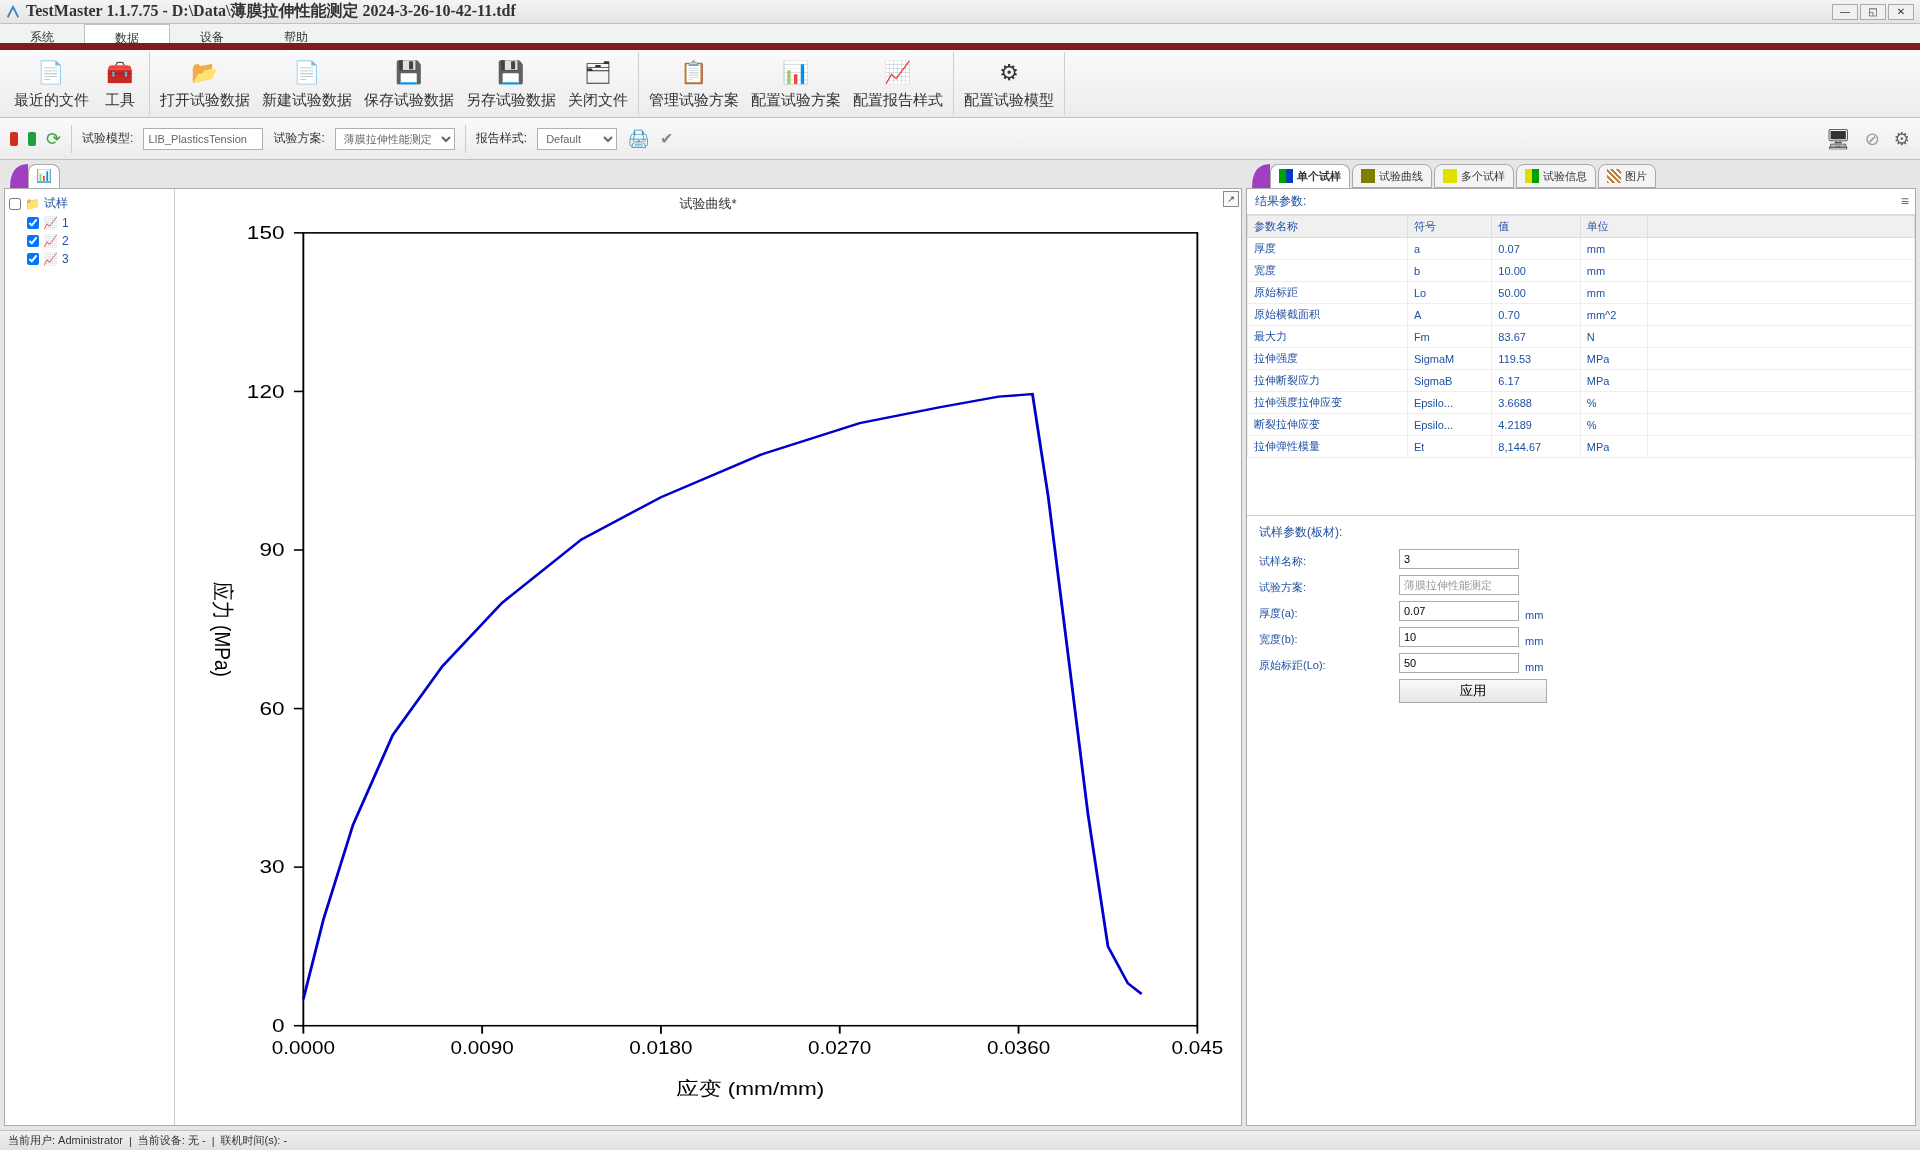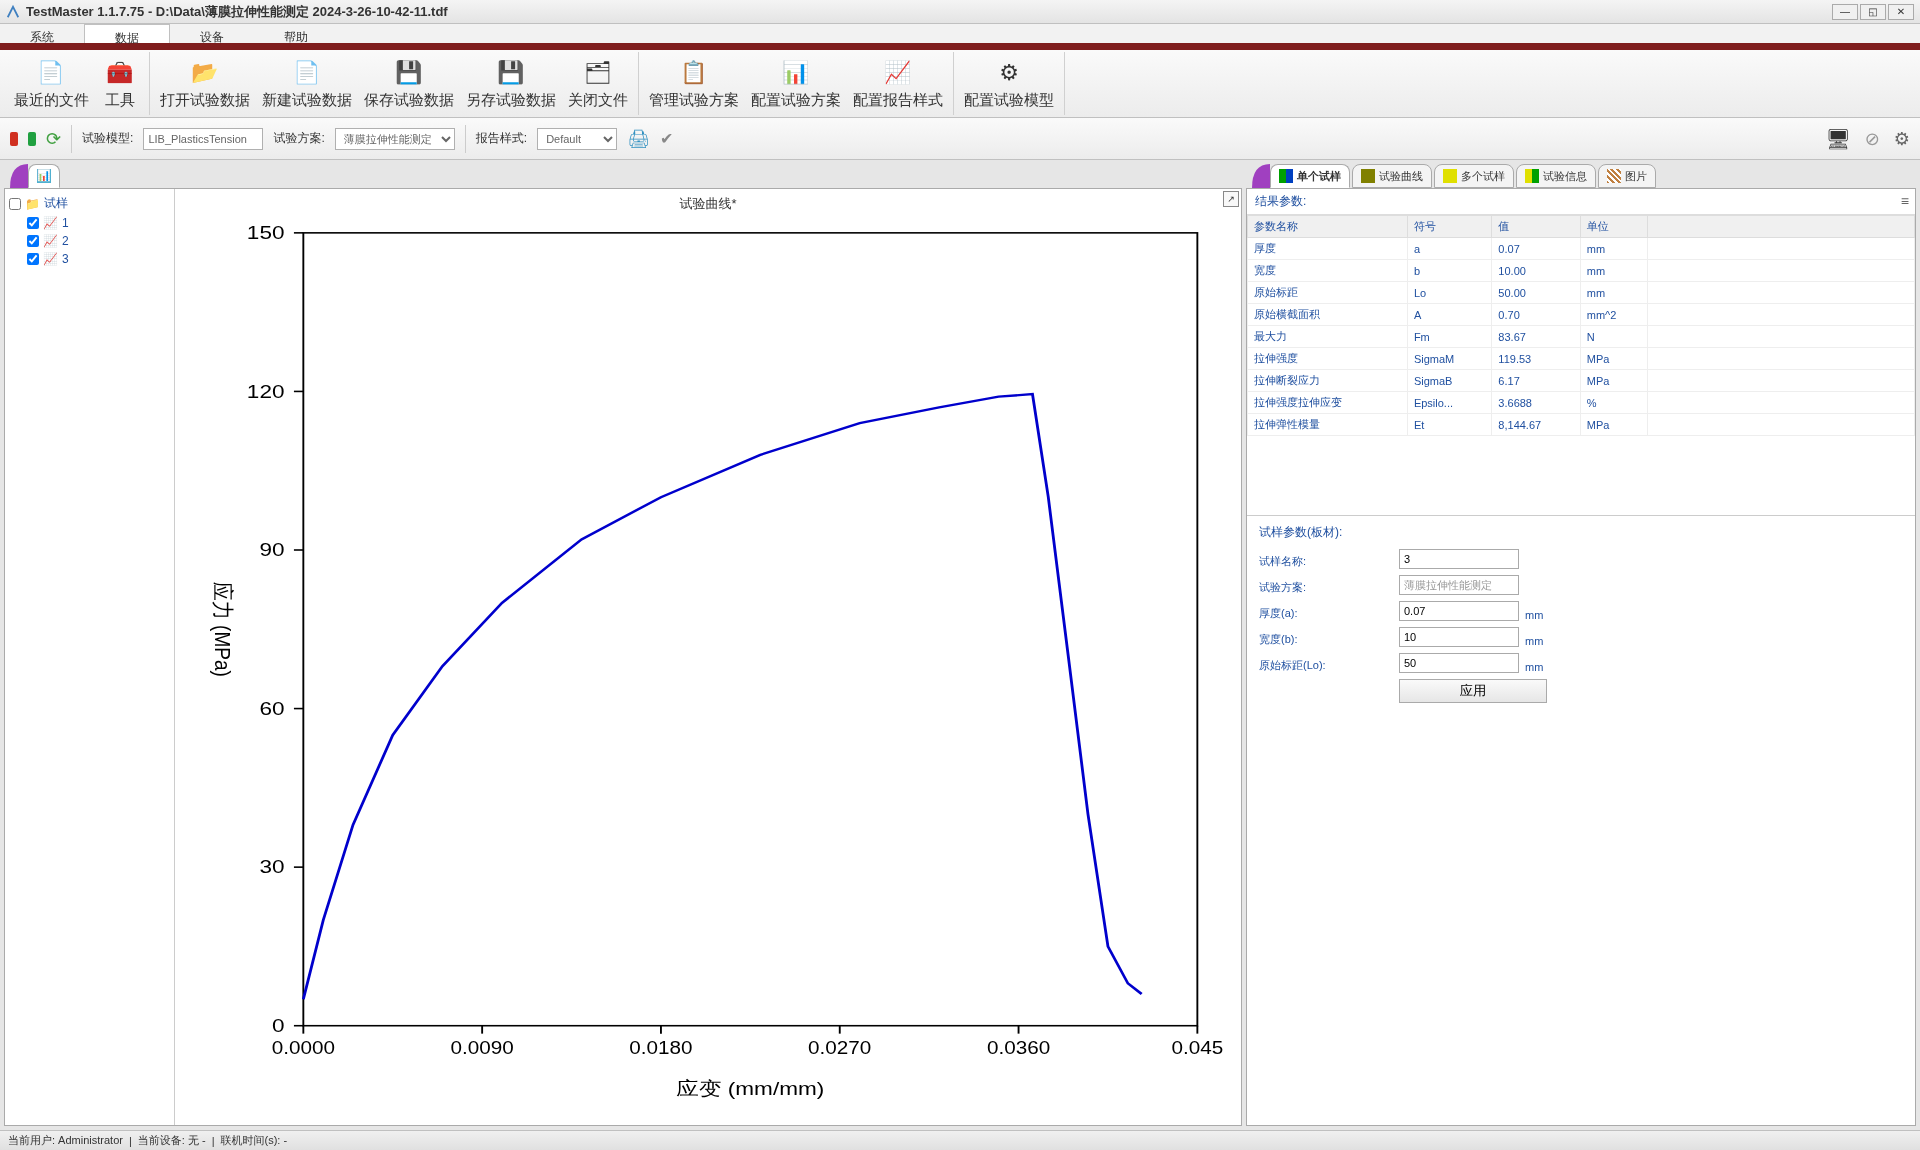--- a/index.html
+++ b/index.html
@@ -1,20 +1,20 @@
 <!DOCTYPE html>
 <html><head>
 <meta charset="utf-8">
 <style>
 * { margin: 0; padding: 0; box-sizing: border-box; font-family: "Microsoft YaHei", Arial, sans-serif; }
 body { background: #e6e6e6; font-size: 12px; color: #333; overflow: hidden; }
 
 .titlebar { height: 24px; background: linear-gradient(#f4f4f4,#e4e4e4); display: flex; align-items: center; padding: 0 6px; border-bottom: 1px solid #c0c0c0; }
 .titlebar .logo { width: 14px; height: 14px; margin-right: 6px; }
-.titlebar .title { font-size: 13px; color: #333; font-weight: bold; }
+.titlebar .title { font-size: 16px; color: #333; font-weight: bold; font-family: Liberation Serif, serif; }
 .titlebar .winbtns { margin-left: auto; display: flex; gap: 2px; }
 .winbtn { width: 26px; height: 16px; border: 1px solid #aaa; background: #f0f0f0; display: flex; align-items: center; justify-content: center; font-size: 10px; cursor: pointer; }
 
 .menubar { height: 26px; background: #f2f2f2; display: flex; border-bottom: 7px solid #7f1d1d; }
 .menuitem { padding: 0 30px; line-height: 26px; cursor: pointer; color: #333; }
 .menuitem.active { background: #fff; border: 1px solid #c0c0c0; border-bottom: none; }
 
 .toolbar { height: 68px; background: linear-gradient(#fafafa,#ececec); display: flex; border-bottom: 1px solid #c0c0c0; padding: 2px 4px; }
 .toolgroup { display: flex; padding: 0 4px; border-right: 1px solid #d0d0d0; }
 .toolbtn { display: flex; flex-direction: column; align-items: center; justify-content: center; padding: 2px 6px; cursor: pointer; min-width: 50px; }
@@ -330,20 +330,27 @@
               <td></td>
             </tr>
             <tr>
               <td>拉伸强度拉伸应变</td>
               <td>Epsilo...</td>
               <td>3.6688</td>
               <td>%</td>
               <td></td>
             </tr>
             <tr>
+              <td>断裂拉伸应变</td>
+              <td>Epsilo...</td>
+              <td>4.2189</td>
+              <td>%</td>
+              <td></td>
+            </tr>
+            <tr>
               <td>拉伸弹性模量</td>
               <td>Et</td>
               <td>8,144.67</td>
               <td>MPa</td>
               <td></td>
             </tr>
           </tbody>
       </table>
     </div>
     <div class="paramsec">

